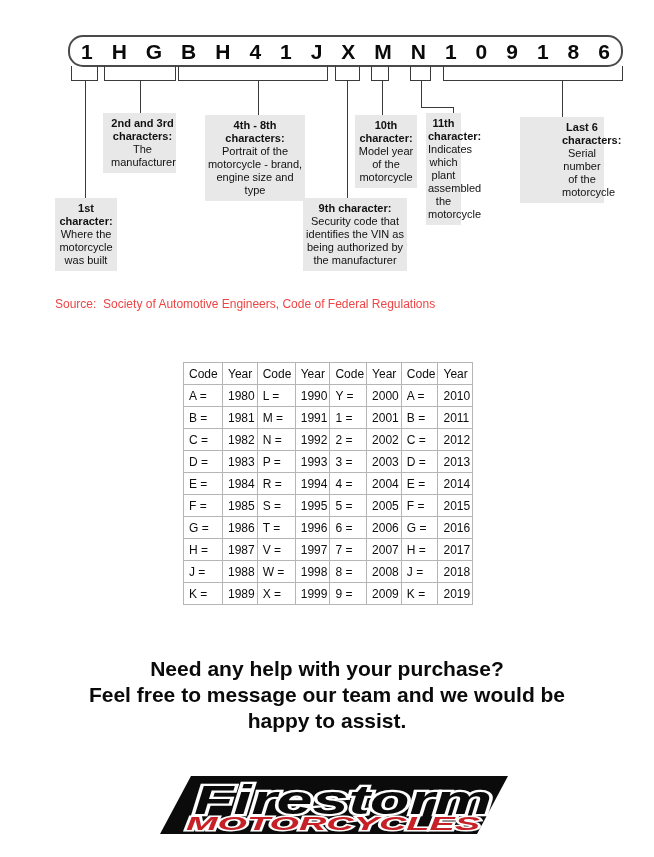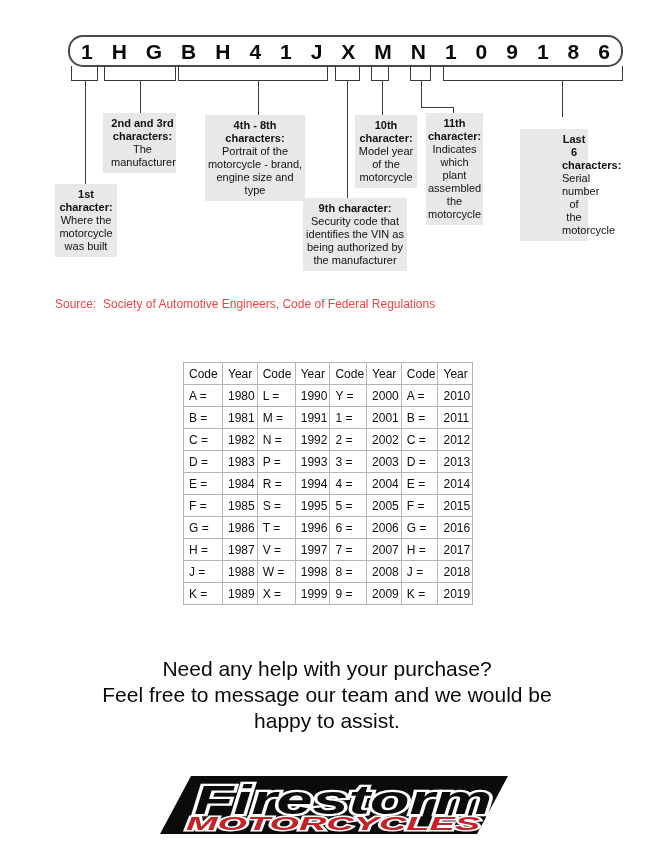--- a/index.html
+++ b/index.html
@@ -43,21 +43,21 @@
   }
   .year-table th, .year-table td {
     border:1px solid #b5b5b5; font-size:12px; height:22px;
     padding:2px 2px 2px 5px; text-align:left; vertical-align:middle; color:#0d0d0d;
   }
   .year-table th { font-weight:normal; }
 
   
   .help-text {
     position:absolute; left:0; top:656px; width:654px;
-    text-align:center; font-size:21px; font-weight:normal; line-height:26px; color:#0a0a0a;
+    text-align:center; font-size:21px; font-weight:bold; line-height:26px; color:#0a0a0a;
   }
 
   
   .logo-wrap { position:absolute; left:160px; top:774px; width:348px; height:62px; }
 </style>
 </head>
 <body>
 
 <div class="page">
 
@@ -92,45 +92,45 @@
 
     <div class="vline" style="left:85px;  top:81px; height:117px;"></div>
     <div class="vline" style="left:140px; top:81px; height:32px;"></div>
     <div class="vline" style="left:258px; top:81px; height:34px;"></div>
     <div class="vline" style="left:347px; top:81px; height:117px;"></div>
     <div class="vline" style="left:382px; top:81px; height:34px;"></div>
     <div class="elbow" style="left:421px; top:81px; width:33px; height:27px;"></div>
     <div class="vline" style="left:453px; top:107px; height:6px;"></div>
     <div class="vline" style="left:562px; top:81px; height:36px;"></div>
 
-    <div class="callout" style="left:55px; top:184px; width:62px;">
+    <div class="callout" style="left:55px; top:198px; width:62px;">
       <div class="hd">1st character:</div>
       <div class="bd">Where the motorcycle was built</div>
     </div>
     <div class="callout" style="left:103px; top:113px; width:73px;padding-left:8px;">
       <div class="hd">2nd and 3rd characters:</div>
       <div class="bd">The manufacturer</div>
     </div>
     <div class="callout" style="left:205px; top:115px; width:100px;">
       <div class="hd">4th - 8th characters:</div>
       <div class="bd">Portrait of the motorcycle - brand, engine size and type</div>
     </div>
     <div class="callout" style="left:303px; top:198px; width:104px;">
       <div class="hd">9th character:</div>
       <div class="bd">Security code that identifies the VIN as being authorized by the manufacturer</div>
     </div>
     <div class="callout" style="left:355px; top:115px; width:62px;">
       <div class="hd">10th character:</div>
       <div class="bd">Model year of the motorcycle</div>
     </div>
-    <div class="callout" style="left:426px; top:113px; width:57px;">
+    <div class="callout" style="left:426px; top:113px; width:35px;">
       <div class="hd">11th character:</div>
       <div class="bd">Indicates which plant assembled the motorcycle</div>
     </div>
-    <div class="callout" style="left:520px; top:129px; width:68px;padding-left:42px;">
+    <div class="callout" style="left:520px; top:117px; width:84px;padding-left:42px;">
       <div class="hd">Last 6 characters:</div>
       <div class="bd">Serial number of the motorcycle</div>
     </div>
 
     <div class="source-line">Source:  Society of Automotive Engineers, Code of Federal Regulations</div>
   </div>
 
   <table class="year-table">
     <colgroup>
       <col style="width:39px">

